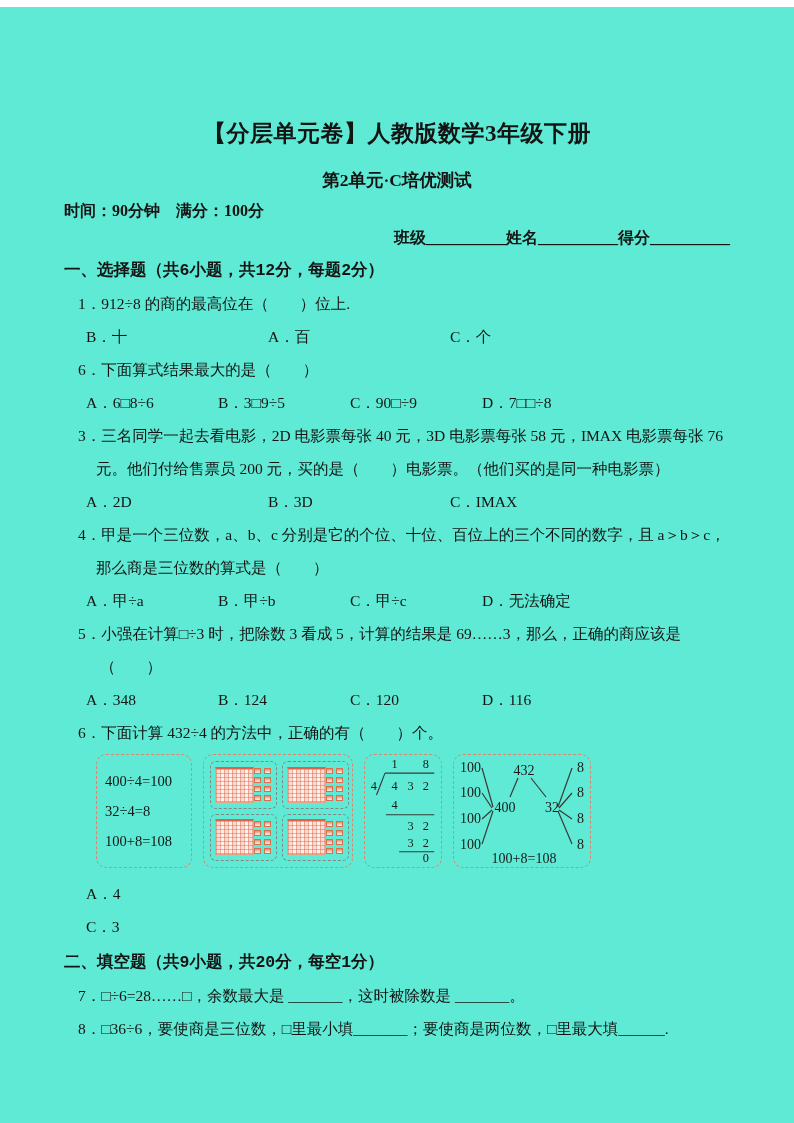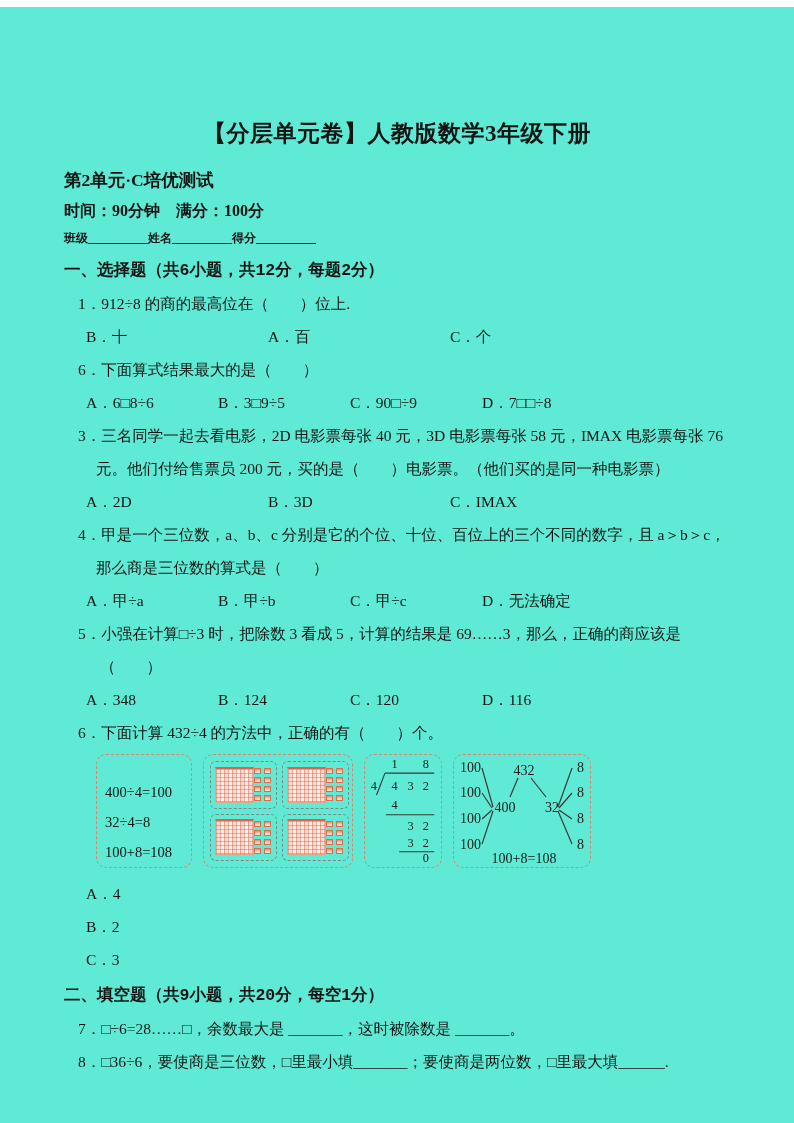--- a/index.html
+++ b/index.html
@@ -4,37 +4,37 @@
 <style>
   * { margin:0; padding:0; box-sizing:border-box; }
   html,body { background:#ffffff; }
   .page {
     width:794px; height:1123px; margin:7px auto; background:#5eead4;
     font-family:"Liberation Serif","DejaVu Serif",serif;
     color:#141414; padding:110px 64px 0 64px; overflow:hidden;
   }
   
   .doc-title { font-size:23px; font-weight:bold; text-align:center; line-height:34px; margin-bottom:16px; letter-spacing:.5px;}
-  .doc-subtitle { font-size:17.5px; font-weight:bold; text-align:left; line-height:26px; margin-bottom:6px; }
+  .doc-subtitle { font-size:17.5px; font-weight:bold; text-align:center; line-height:26px; margin-bottom:6px; }
   .exam-info { font-size:16px; font-weight:bold; text-align:left; line-height:24px; margin-bottom:2px; }
-  .student-line { font-size:12px; font-weight:bold; text-align:left; line-height:26px; }
+  .student-line { font-size:16px; font-weight:bold; text-align:right; line-height:26px; }
   .student-line .blank { font-weight:bold; letter-spacing:0; }
   
   .section-heading { font-size:16.5px; font-weight:bold; line-height:33px; margin-top:3px;font-family:Liberation Mono, monospace; }
   .question { margin-left:14px; font-size:15.5px; line-height:33px; }
   .q-text { padding-left:18px; text-indent:-18px; }
   .opts { display:flex; margin-left:8px; }
   .opts span { display:inline-block; }
   .opts.c3 span { width:182px; }
   .opts.c4 span { width:132px; }
   .opts span:last-child { width:auto; }
   
   .fig-row { display:flex; gap:11px; margin:5px 0 6px 32px; height:114px; align-items:stretch; }
   .figbox { border:1.6px dashed #e0846c; border-radius:10px; }
-  .fig-eq { width:96px; display:flex; flex-direction:column; justify-content:flex-end; padding-left:8px; font-size:14.5px; line-height:30px; }
+  .fig-eq { width:96px; display:flex; flex-direction:column; justify-content:center; padding-left:8px; font-size:14.5px; line-height:30px; }
   .fig-blocks { width:150px; display:grid; grid-template-columns:1fr 1fr; grid-template-rows:1fr 1fr; gap:5px; padding:6px; }
   .btg { border:1.5px dashed #868686; border-radius:6px; display:flex; align-items:center; justify-content:space-between; padding:3px 5px 3px 4px; }
   .hgrid {
     width:39px; height:36px;
     background-color:#fdf1ec;
     background-image:
       repeating-linear-gradient(90deg, rgba(224,106,80,.5) 0 1px, transparent 1px 4px),
       repeating-linear-gradient(0deg, rgba(224,106,80,.5) 0 1px, transparent 1px 4px),
       repeating-linear-gradient(90deg, rgba(240,165,140,.28) 0 4px, transparent 4px 8px);
     border:1px solid #e6a288; border-top:2px solid #dc6248;
@@ -223,21 +223,20 @@
         <text x="126" y="90" font-size="14" text-anchor="end">8</text>
         <text x="66" y="104" font-size="14" text-anchor="middle">100+8=108</text>
       </svg>
     </div>
 
   </div>
 
   <div class="question">
     <div class="opts c3 q6-opts">
       <span>A．4</span>
-      <span>B．2</span>
       <span>C．3</span>
     </div>
   </div>
 
   <div class="section-heading">二、填空题（共9小题，共20分，每空1分）</div>
 
   <div class="question">
     <div class="q-text">7．□÷6=28……□，余数最大是 _______，这时被除数是 _______。</div>
   </div>
 

